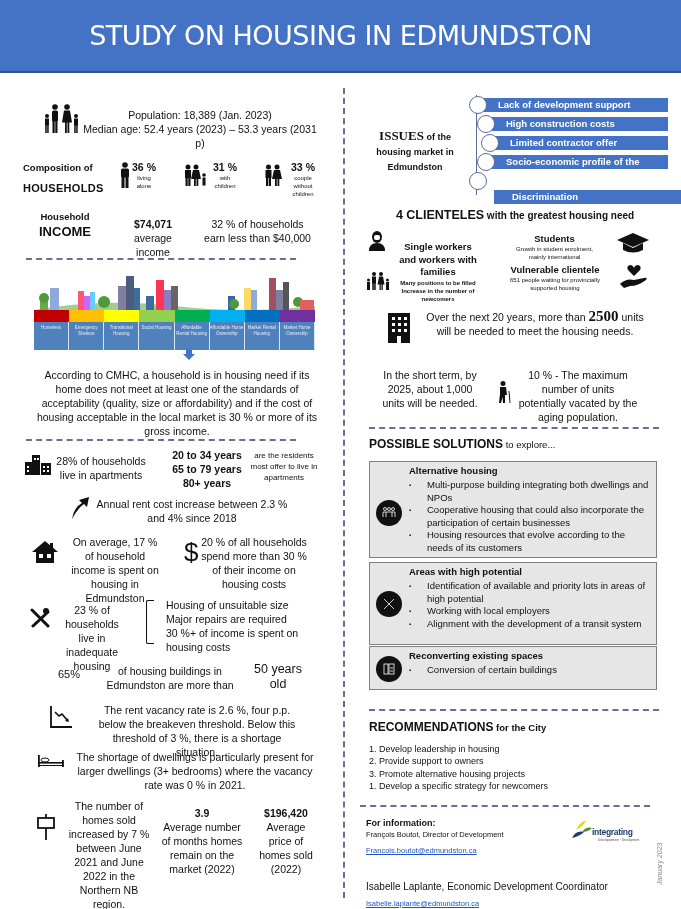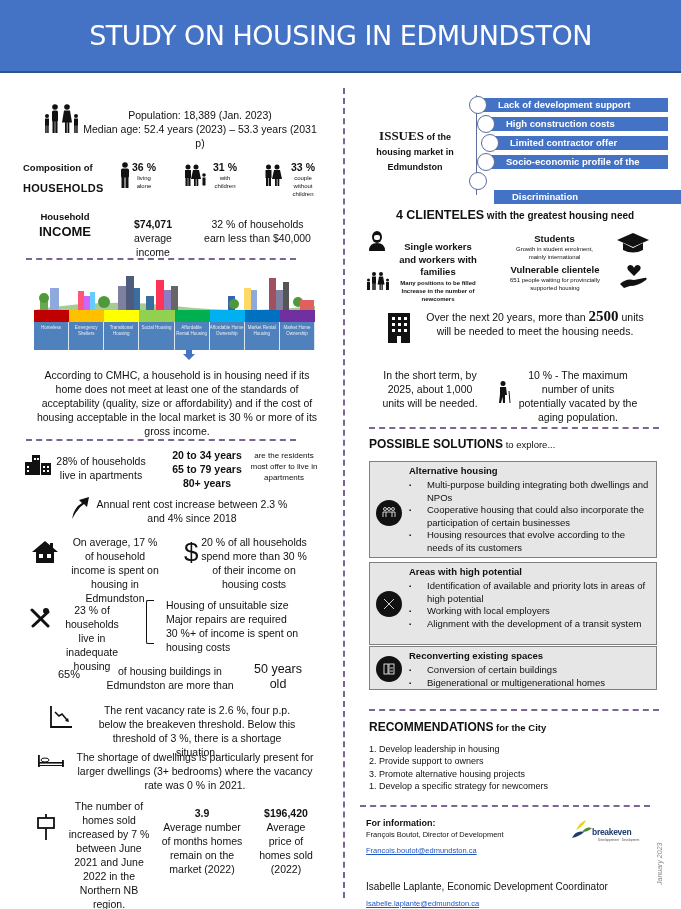--- a/index.html
+++ b/index.html
@@ -453,21 +453,20 @@
         <g fill="none" stroke="#fff" stroke-width="0.8">
           <rect x="8" y="8" width="4" height="10"></rect>
           <rect x="13" y="8" width="5" height="10"></rect>
           <path d="M14 12 h3 M14 15 h3"></path>
         </g>
       </svg>
   </div>
   <div class="title">Reconverting existing spaces</div>
   <ul>
     <li>Conversion of certain buildings</li>
-    <li>Bigenerational or multigenerational homes</li>
   </ul>
 </div>
 
 <div class="abs hdiv" style="left:369px;top:709px;width:290px;"></div>
 
 <div class="abs" style="left:369px;top:720px;font-size:9.5px;">
   <span class="b" style="font-size:12px;">RECOMMENDATIONS</span><span class="b"> for the City</span>
 </div>
 <div class="abs" style="left:369px;top:743px;font-size:9px;line-height:12.3px;">
   <div>1. Develop leadership in housing</div>
@@ -485,17 +484,17 @@
   <div style="font-size:10px;margin-top:24px;">Isabelle Laplante, Economic Development Coordinator</div>
   <a class="mail" href="mailto:Isabelle.laplante@edmundston.ca">Isabelle.laplante@edmundston.ca</a>
 </div>
 
 <div class="abs" style="left:572px;top:820px;width:70px;">
   <svg width="22" height="18" viewBox="0 0 22 18" style="position:absolute;left:0;top:0;">
       <path d="M4 10 Q8 2 14 0 Q12 6 4 10z" fill="#e6d51a"></path>
       <path d="M0 18 Q4 10 12 12 Q8 16 0 18z" fill="#1f3c6b"></path>
       <path d="M10 12 Q14 6 20 8 Q16 12 10 12z" fill="#4f8a2e"></path>
     </svg>
-  <div style="position:absolute;left:20px;top:7px;font-size:8.5px;font-weight:bold;color:#1f3c6b;letter-spacing:-0.3px;">breakeven</div>
+  <div style="position:absolute;left:20px;top:7px;font-size:8.5px;font-weight:bold;color:#1f3c6b;letter-spacing:-0.3px;">integrating</div>
   <div style="position:absolute;left:26px;top:18px;font-size:3px;color:#555;white-space:nowrap;">Développement · Development</div>
 </div>
 
 <div class="abs" style="left:656px;top:885px;transform:rotate(-90deg);transform-origin:left top;font-size:7px;font-style:italic;color:#888;white-space:nowrap;">January 2023</div>
 
 </body></html>

